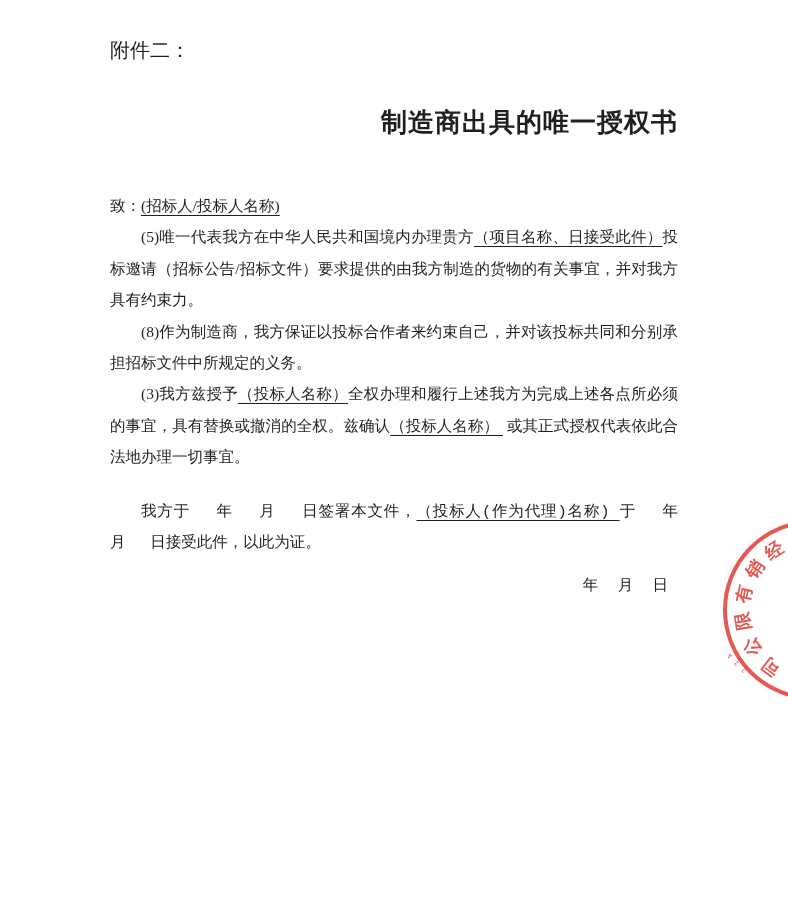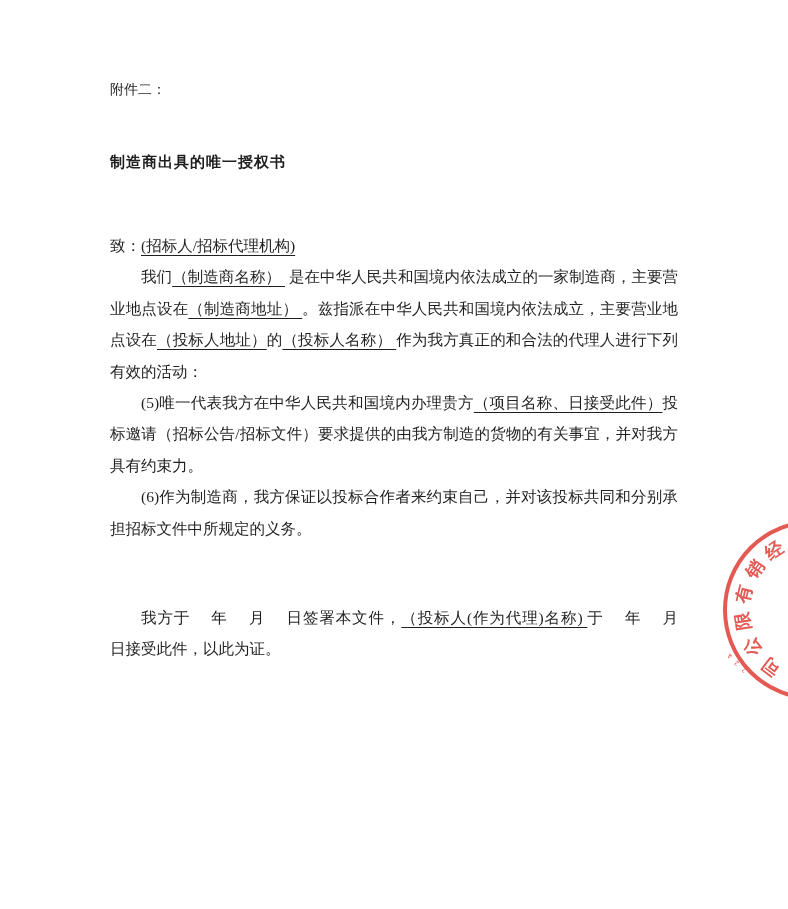--- a/index.html
+++ b/index.html
@@ -15,39 +15,39 @@
   }
   .content {
     position: absolute;
     left: 110px;
     right: 110px;
     top: 0;
     font-size: 15.5px;
     line-height: 31.4px;
   }
   .attachment {
-    margin-top: 80px;
-    font-size: 14px;
+    margin-top: 40px;
+    font-size: 20px;
     line-height: 20px;
   }
   .doc-title {
     margin-top: 46px;
-    font-size: 15px;
+    font-size: 26px;
     line-height: 32px;
     font-weight: bold;
-    text-align: left;
+    text-align: right;
     letter-spacing: 1px;
     font-family: "Liberation Sans", "DejaVu Sans", sans-serif;
   }
   .salutation { margin-top: 52px; }
   .para {
     text-align: justify;
     text-indent: 2em;
   }
-  .closing { margin-top: 58px; }
+  .closing { margin-top: 24px; font-family: Liberation Mono, monospace; }
   .u {
     text-decoration: underline;
     text-underline-offset: 4px;
     text-decoration-thickness: 1px;
   }
   .sig-row {
     margin-top: 27px;
     margin-left: 283px;
     white-space: nowrap;
   }
@@ -79,32 +79,33 @@
 </head>
 <body>
 
 <div class="page">
   <div class="content">
 
     <div class="attachment">附件二：</div>
 
     <div class="doc-title">制造商出具的唯一授权书</div>
 
-    <div class="salutation"><span>致：</span><span class="u">(招标人/招标代理机构)</span></div>
+    <div class="salutation"><span>致：</span><span class="u">(招标人/投标人名称)</span></div>
 
-    <div class="para"><span>我们</span><span class="u">（制造商名称）&nbsp;</span><span> 是在中华人民共和国境内依法成立的一家制造商，主要营业地点设在</span><span class="u">（制造商地址）&nbsp;</span><span>。兹指派在中华人民共和国境内依法成立，主要营业地点设在</span><span class="u">（投标人地址）</span><span>的</span><span class="u">（投标人名称）&nbsp;</span><span>作为我方真正的和合法的代理人进行下列有效的活动：</span></div>
 
     <div class="para"><span>(5)唯一代表我方在中华人民共和国境内办理贵方</span><span class="u">（项目名称、日接受此件）</span><span>投标邀请（招标公告/招标文件）要求提供的由我方制造的货物的有关事宜，并对我方具有约束力。</span></div>
 
-    <div class="para"><span>(6)作为制造商，我方保证以投标合作者来约束自己，并对该投标共同和分别承担招标文件中所规定的义务。</span></div>
+    <div class="para"><span>(8)作为制造商，我方保证以投标合作者来约束自己，并对该投标共同和分别承担招标文件中所规定的义务。</span></div>
 
+    <div class="para"><span>(3)我方兹授予</span><span class="u">（投标人名称）</span><span>全权办理和履行上述我方为完成上述各点所必须的事宜，具有替换或撤消的全权。兹确认</span><span class="u">（投标人名称）&nbsp;</span><span> 或其正式授权代表依此合法地办理一切事宜。</span></div>
 
     <div class="para closing"><span>我方于　 年　 月　 日签署本文件，</span><span class="u">（投标人(作为代理)名称)&nbsp;</span><span>于　 年　 月　 日接受此件，以此为证。</span></div>
 
 
+    <div class="date-row">年　 月　 日</div>
 
   </div>
 
   <svg class="seal" viewBox="0 0 190 190" xmlns="http://www.w3.org/2000/svg">
     <circle cx="95" cy="95" r="88" fill="none" stroke="#e0433d" stroke-width="4"></circle>
     <g fill="#e0433d" font-size="18" text-anchor="middle">
       <text transform="translate(59.6,40.5) rotate(-33)">经</text>
       <text transform="translate(41.8,57.7) rotate(-55)">销</text>
       <text transform="translate(31.7,80.4) rotate(-77)">有</text>
       <text transform="translate(30.8,105.2) rotate(-99)">限</text>

